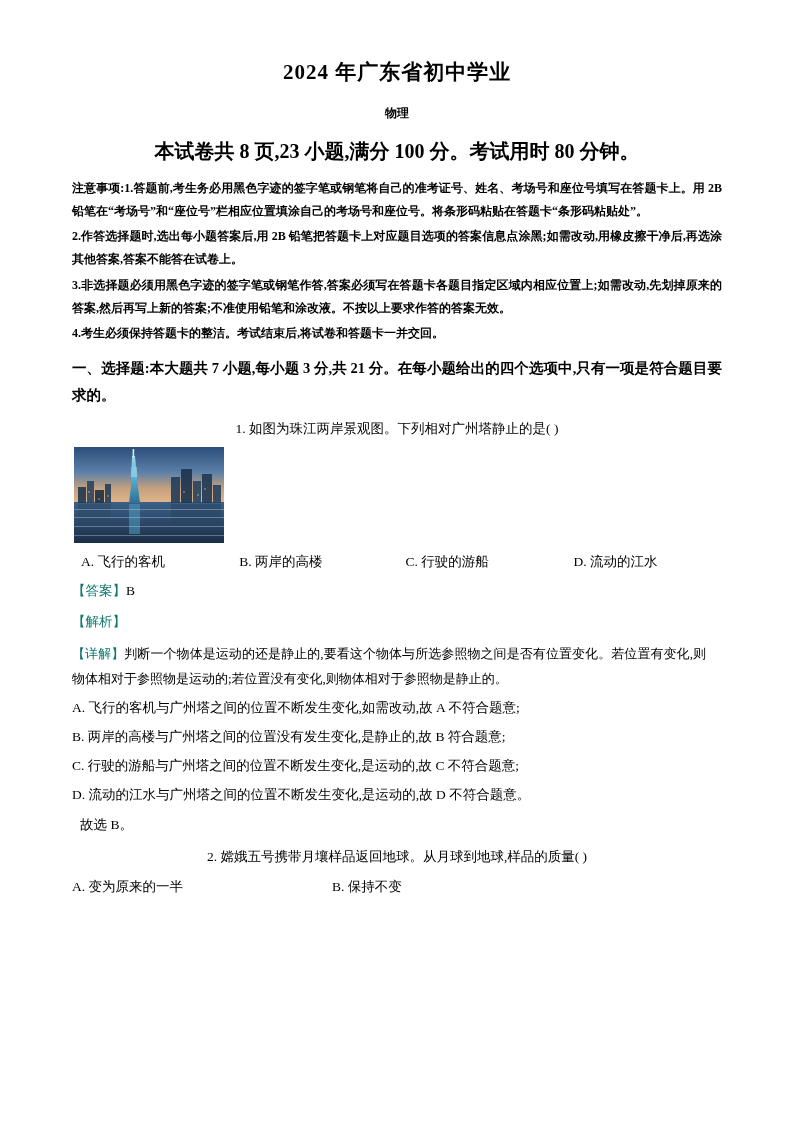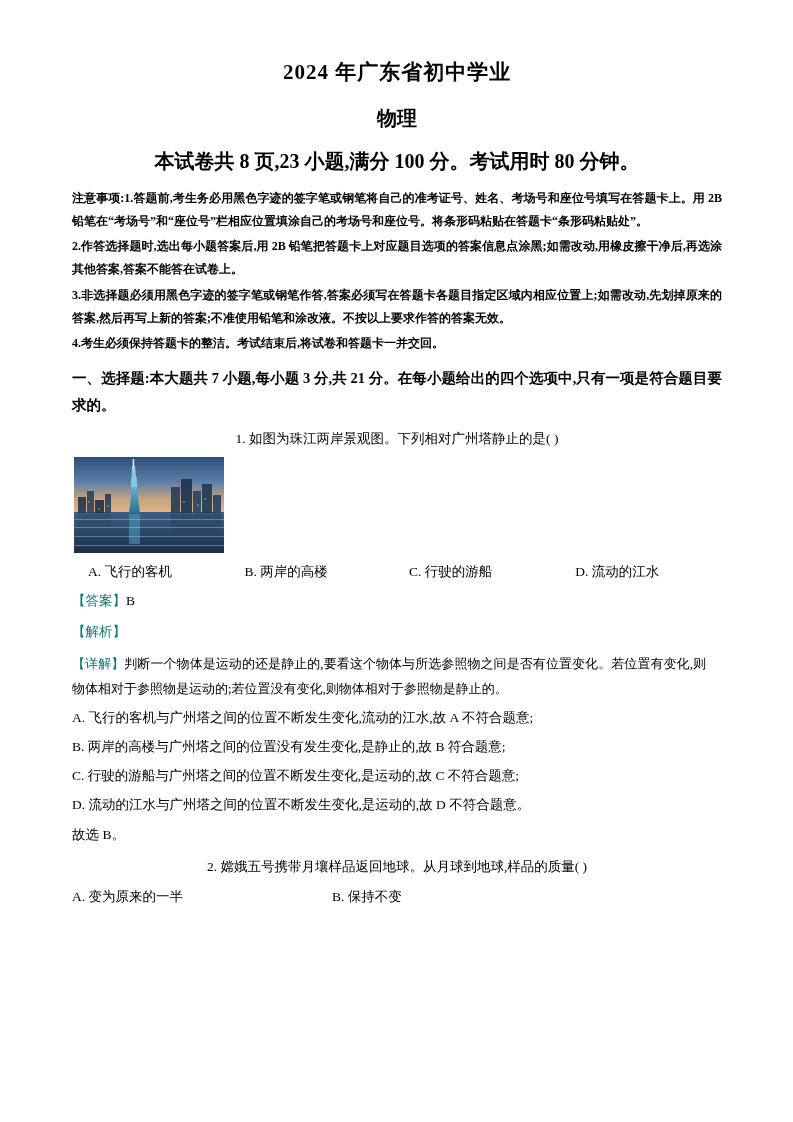--- a/index.html
+++ b/index.html
@@ -31,21 +31,21 @@
   .doc-title {
     text-align: center;
     font-size: 21px;
     font-weight: bold;
     letter-spacing: 1px;
     margin: 0 0 18px 0;
     line-height: 1.4;
   }
   .doc-subject {
     text-align: center;
-    font-size: 20px;
+    font-size: 12px;
     font-weight: bold;
     margin: 0 0 16px 0;
   }
   .exam-info {
     text-align: center;
     font-size: 20px;
     font-weight: bold;
     margin: 0 0 12px 0;
   }
   .notice-para {
@@ -74,21 +74,21 @@
   .cityscape {
     width: 150px;
     height: 96px;
     display: block;
     border: 0;
   }
   .options-row {
     font-size: 13.5px;
     line-height: 1.9;
     display: flex;
-    margin: 2px 0 2px 16px;
+    margin: 2px 0 2px 9px;
   }
   .options-row .opt {
     display: inline-block;
   }
   .opt-a { width: 160px; }
   .opt-b { width: 168px; }
   .opt-c { width: 170px; }
   .opt-d { width: 150px; }
   .answer-line, .analysis-line {
     font-size: 13.5px;
@@ -105,21 +105,21 @@
     margin: 6px 16px 0 0;
   }
   .explain-item {
     font-size: 13.5px;
     line-height: 1.95;
     margin: 3px 0 0 0;
   }
   .conclusion {
     font-size: 13.5px;
     line-height: 1.95;
-    margin: 3px 0 0 0;
+    margin: 3px 0 0 8px;
   }
   .q2-opts {
     font-size: 13.5px;
     line-height: 1.95;
     display: flex;
     margin: 3px 0 0 0;
   }
   .q2-opts .oa { width: 260px; }
 </style>
 </head>
@@ -216,21 +216,21 @@
     </div>
 
     <div class="analysis-line">
       <span class="tagged">【解析】</span>
     </div>
 
     <div class="detail-para">
       <span class="tagged">【详解】</span><span>判断一个物体是运动的还是静止的,要看这个物体与所选参照物之间是否有位置变化。若位置有变化,则物体相对于参照物是运动的;若位置没有变化,则物体相对于参照物是静止的。</span>
     </div>
 
-    <div class="explain-item">A. 飞行的客机与广州塔之间的位置不断发生变化,流动的江水,故 A 不符合题意;</div>
+    <div class="explain-item">A. 飞行的客机与广州塔之间的位置不断发生变化,如需改动,故 A 不符合题意;</div>
     <div class="explain-item">B. 两岸的高楼与广州塔之间的位置没有发生变化,是静止的,故 B 符合题意;</div>
     <div class="explain-item">C. 行驶的游船与广州塔之间的位置不断发生变化,是运动的,故 C 不符合题意;</div>
     <div class="explain-item">D. 流动的江水与广州塔之间的位置不断发生变化,是运动的,故 D 不符合题意。</div>
     <div class="conclusion">故选 B。</div>
 
     <div class="q-stem">
       <span>2.</span>
       <span>嫦娥五号携带月壤样品返回地球。从月球到地球,样品的质量(        )</span>
     </div>
 

